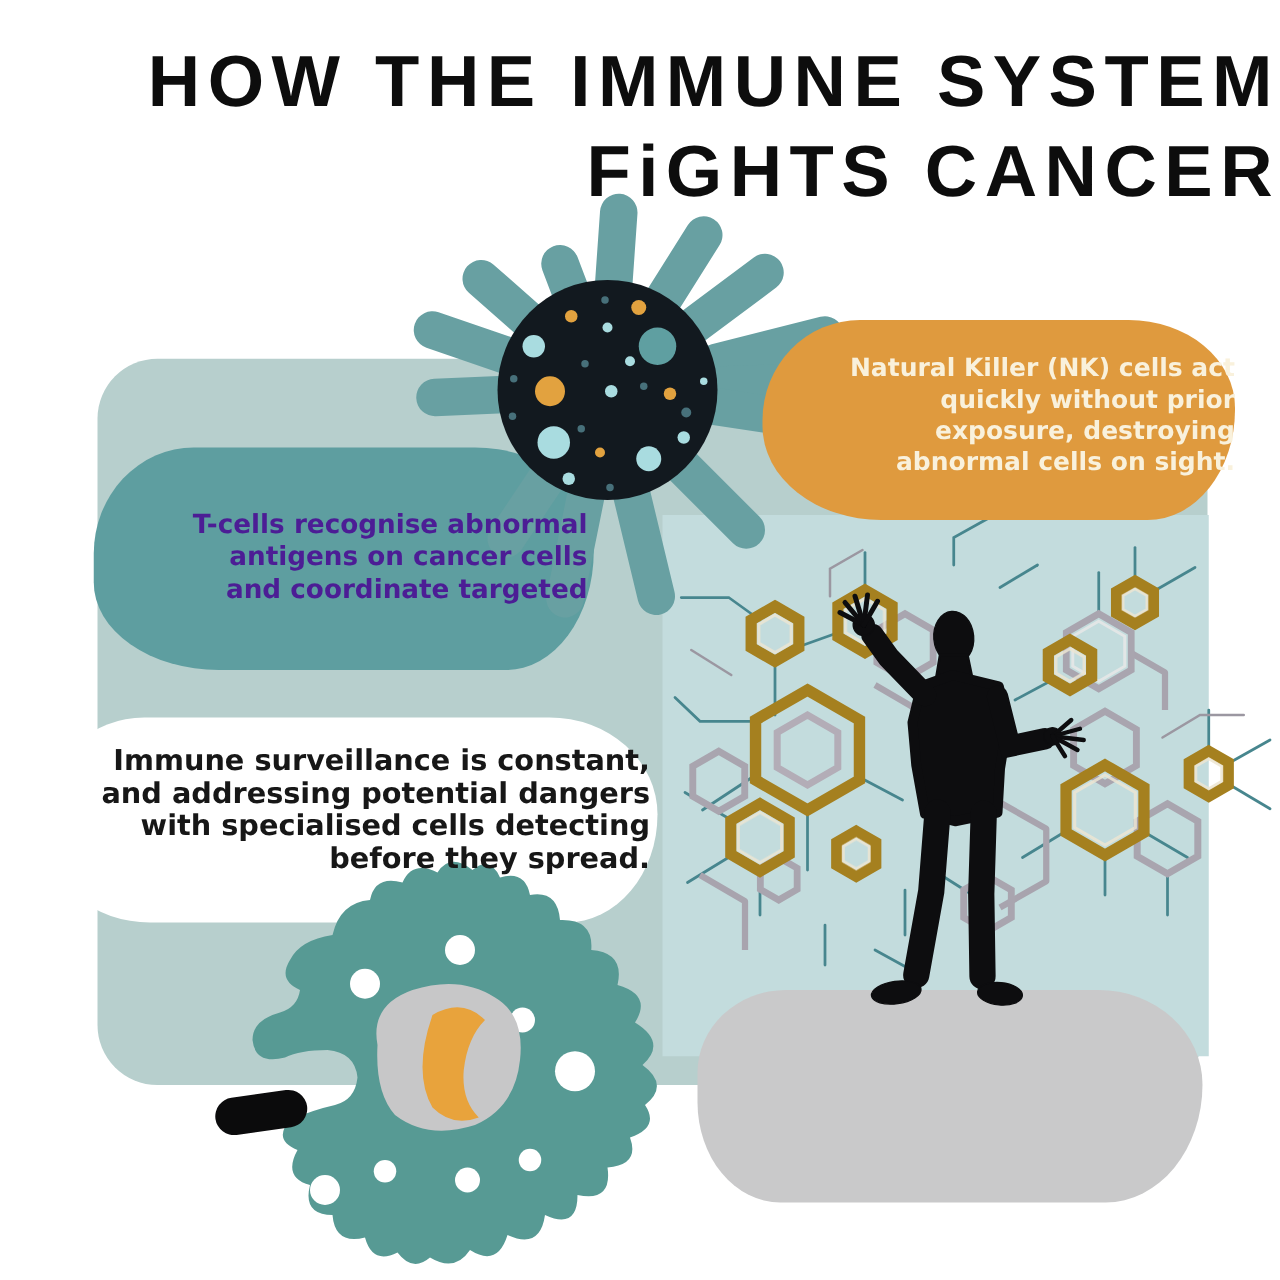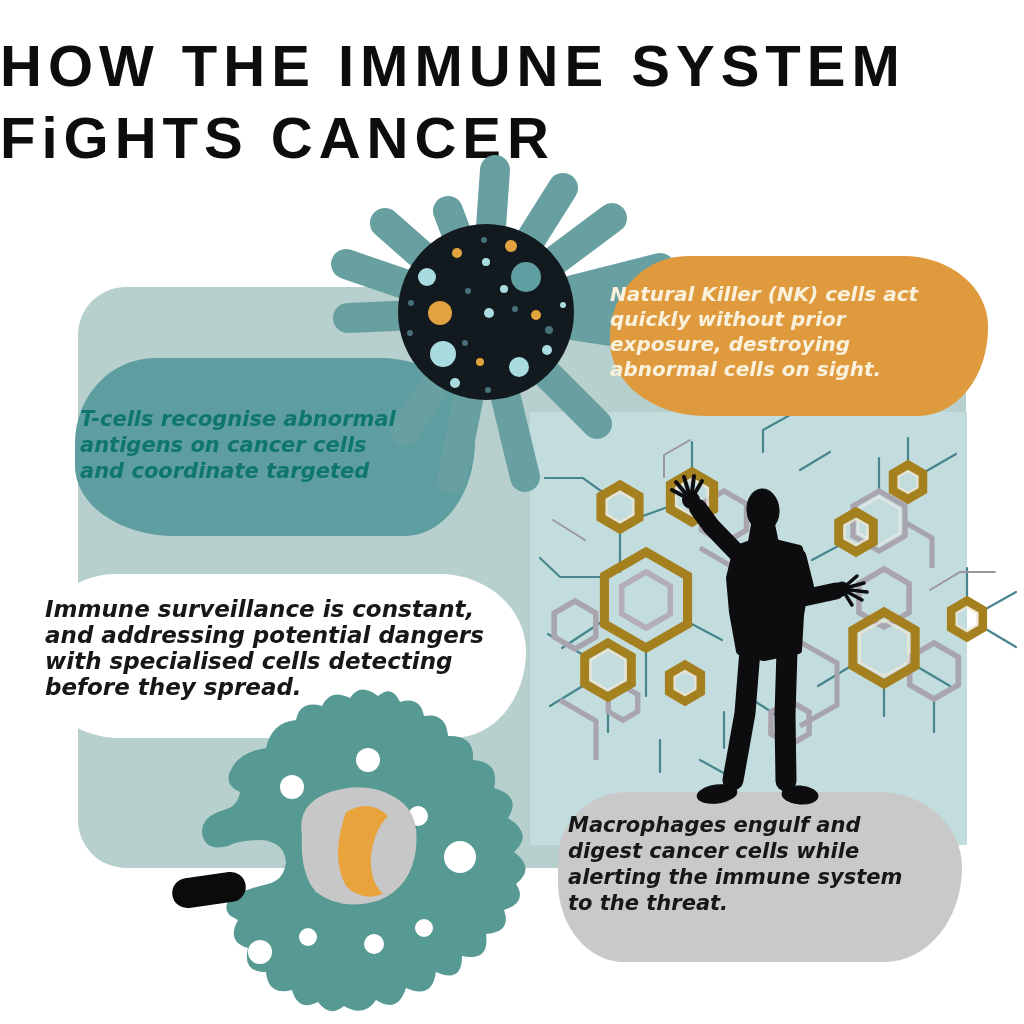--- a/index.html
+++ b/index.html
@@ -1,32 +1,32 @@
 <!DOCTYPE html>
 <html><head>
 <meta charset="utf-8">
 <style>
   html,body{margin:0;padding:0;background:#ffffff;}
   #canvas{position:relative;width:1024px;height:1024px;background:#ffffff;overflow:hidden;
           font-family:"DejaVu Sans",sans-serif;}
   .abs{position:absolute;}
-  .title{left:0;width:1024px;text-align:left;color:#0d0d0d;
+  .title{left:0;width:1024px;text-align:right;color:#0d0d0d;
          font-family:"Liberation Sans","DejaVu Sans",sans-serif;
          font-weight:700;font-size:58px;letter-spacing:6px;white-space:nowrap;}
   .panel{left:78px;top:287px;width:888px;height:581px;background:#b7cfcd;border-radius:48px;}
   .blob{box-sizing:border-box;}
   .blob-teal{left:75px;top:358px;width:400px;height:178px;background:#5e9ea0;
              border-radius:80px 95px 70px 100px / 85px 75px 95px 70px;z-index:3;}
   .blob-white{left:38px;top:574px;width:488px;height:164px;background:#ffffff;
               border-radius:85px 95px 80px 90px / 80px 85px 95px 75px;z-index:3;}
   .blob-orange{left:610px;top:256px;width:378px;height:160px;background:#df9a3e;
                border-radius:78px 85px 70px 95px / 80px 70px 88px 75px;z-index:6;}
   .blob-gray{left:558px;top:792px;width:404px;height:170px;background:#c9c9ca;
              border-radius:75px 88px 82px 70px / 70px 80px 100px 85px;z-index:6;}
-  .btxt{width:100%;text-align:left;font-weight:700;z-index:8;font-style:italic;}
+  .btxt{width:100%;text-align:right;font-weight:700;z-index:8;}
   .btxt div{white-space:nowrap;}
   .txt-light{color:#f9f1dc;}
   .txt-dark{color:#171717;}
   svg{display:block;}
   .lyr{left:0;top:0;pointer-events:none;}
   .z2{z-index:2;} .z4{z-index:4;} .z5{z-index:5;} .z7{z-index:7;}
 </style>
 </head>
 <body>
 
@@ -235,33 +235,27 @@
     </g>
   </svg>
 
   <div class="abs btxt txt-light" style="left:610px;top:282px;width:378px;font-size:20px;line-height:25px;">
     <div>Natural Killer (NK) cells act</div>
     <div>quickly without prior</div>
     <div>exposure, destroying</div>
     <div>abnormal cells on sight.</div>
   </div>
 
-  <div class="abs btxt txt-light" style="left:80px;top:406px;width:390px;font-size:21px;line-height:26px;color:#0f766e;">
+  <div class="abs btxt txt-light" style="left:80px;top:406px;width:390px;font-size:21px;line-height:26px;color:#4c1d95;">
     <div>T-cells recognise abnormal</div>
     <div>antigens on cancer cells</div>
     <div>and coordinate targeted</div>
   </div>
 
   <div class="abs btxt txt-dark" style="left:45px;top:596px;width:475px;font-size:23px;line-height:26px;">
     <div>Immune surveillance is constant,</div>
     <div>and addressing potential dangers</div>
     <div>with specialised cells detecting</div>
     <div>before they spread.</div>
   </div>
 
-  <div class="abs btxt txt-dark" style="left:568px;top:812px;width:388px;font-size:21px;line-height:26px;">
-    <div>Macrophages engulf and</div>
-    <div>digest cancer cells while</div>
-    <div>alerting the immune system</div>
-    <div>to the threat.</div>
-  </div>
 
 </div>
 
 </body></html>

